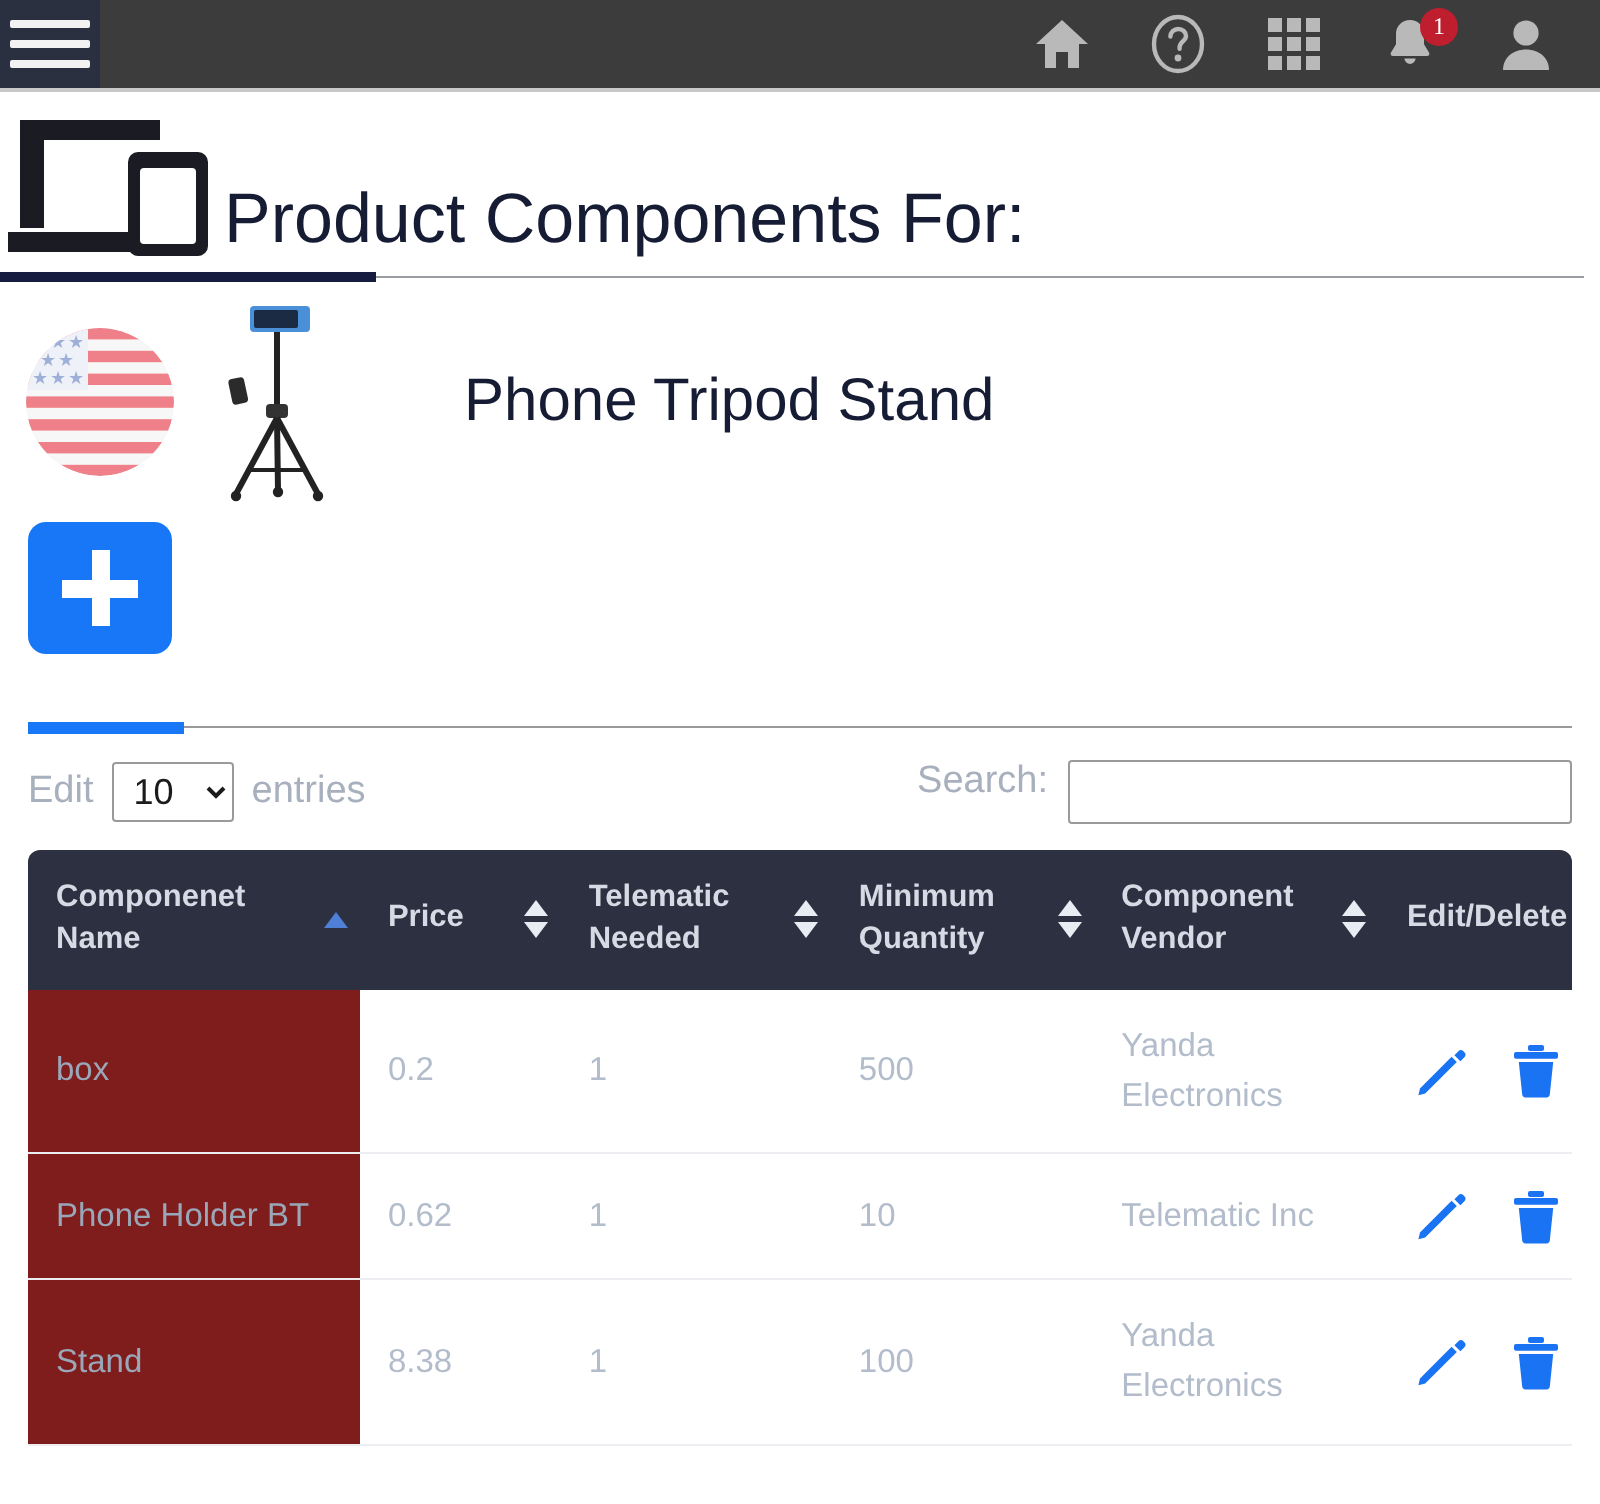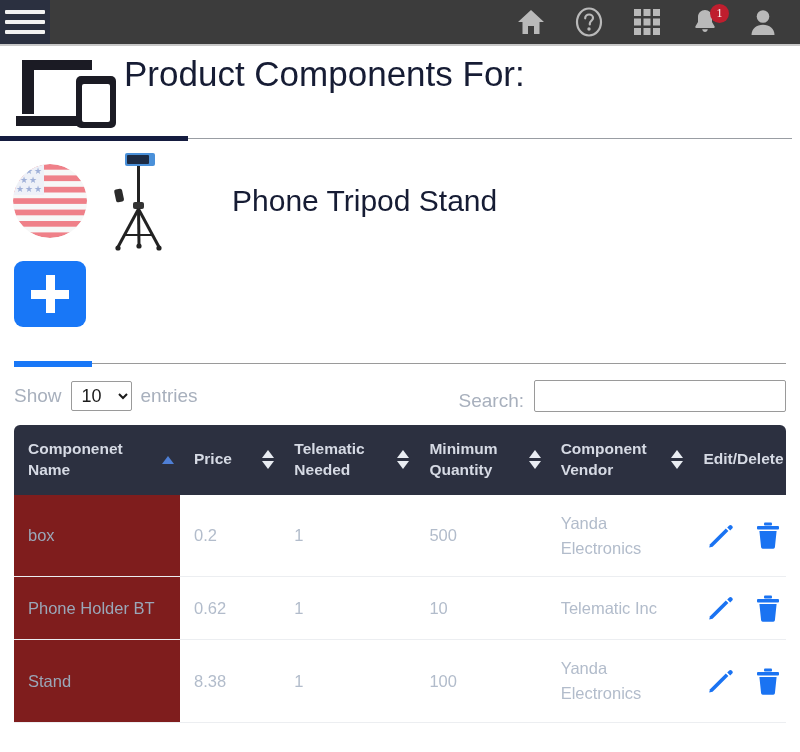--- a/index.html
+++ b/index.html
@@ -73,22 +73,22 @@
     font-family: "Liberation Serif", serif;
   }
   .navbar-underline {
     height: 2px;
     background: #c8c8c8;
   }
 
   
   .page-header {
     display: flex;
-    align-items: flex-start;
-    padding: 8px 0 0 12px;
+    align-items: flex-end;
+    padding: 8px 0 0 0;
     height: 84px;
     box-sizing: border-box;
   }
   .devices-icon {
     width: 112px;
     flex: 0 0 auto;
     display: flex;
     align-items: center;
     justify-content: center;
   }
@@ -236,21 +236,21 @@
     padding: 3px 2px 3px 6px;
     border: 1px solid #9a9a9a;
     border-radius: 2px;
     background: #ffffff;
     height: 30px;
     box-sizing: border-box;
   }
   .search-group {
     margin-left: auto;
     display: flex;
-    align-items: flex-end;
+    align-items: flex-start;
     gap: 10px;
   }
   .search-label {
     font-size: 19px;
     color: #a8b0bd;
   }
   .search-input {
     width: 252px;
     height: 32px;
     box-sizing: border-box;
@@ -479,21 +479,21 @@
     </div>
   </div>
 </div>
 <div class="add-rule">
   <div class="thick"></div>
   <div class="thin"></div>
 </div>
 
 <div class="table-controls">
   <div class="show-entries">
-    <span>Show</span>
+    <span>Edit</span>
     <select class="entries-select"><option value="10">10</option><option value="25">25</option><option value="50">50</option><option value="100">100</option></select>
     <span>entries</span>
   </div>
   <div class="search-group">
     <span class="search-label">Search:</span>
     <input class="search-input" type="text" placeholder="" style="">
   </div>
 </div>
 
 <div class="table-wrap">

